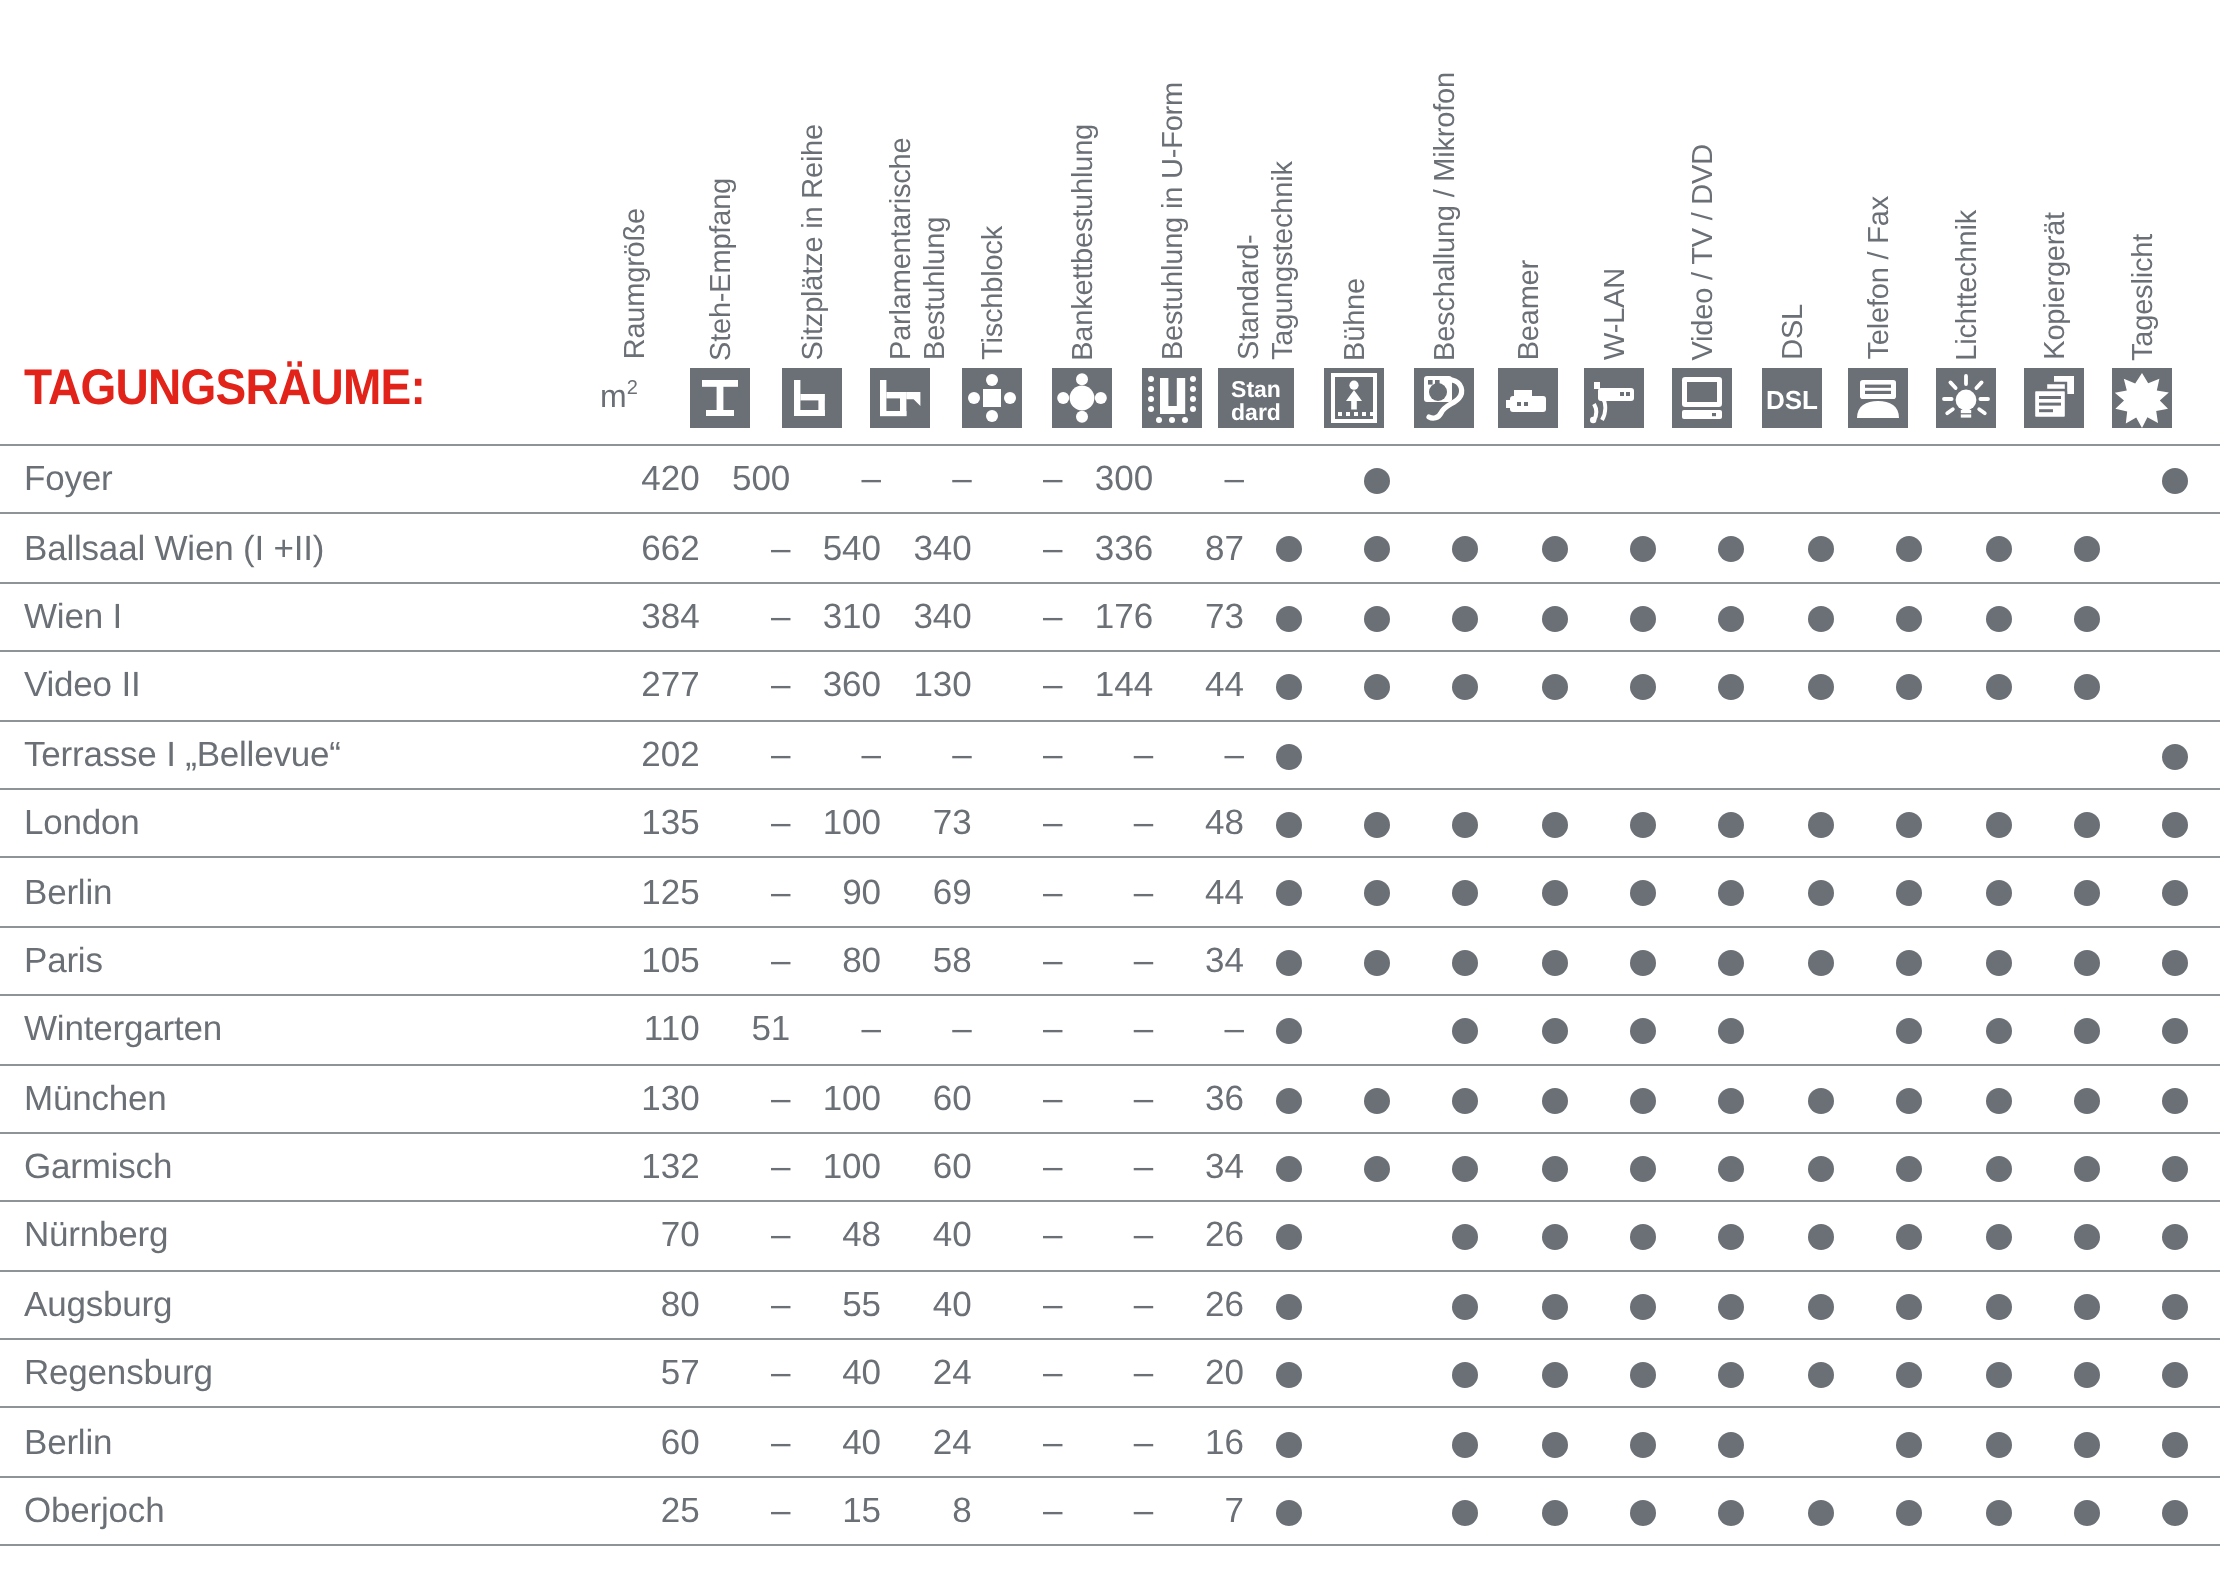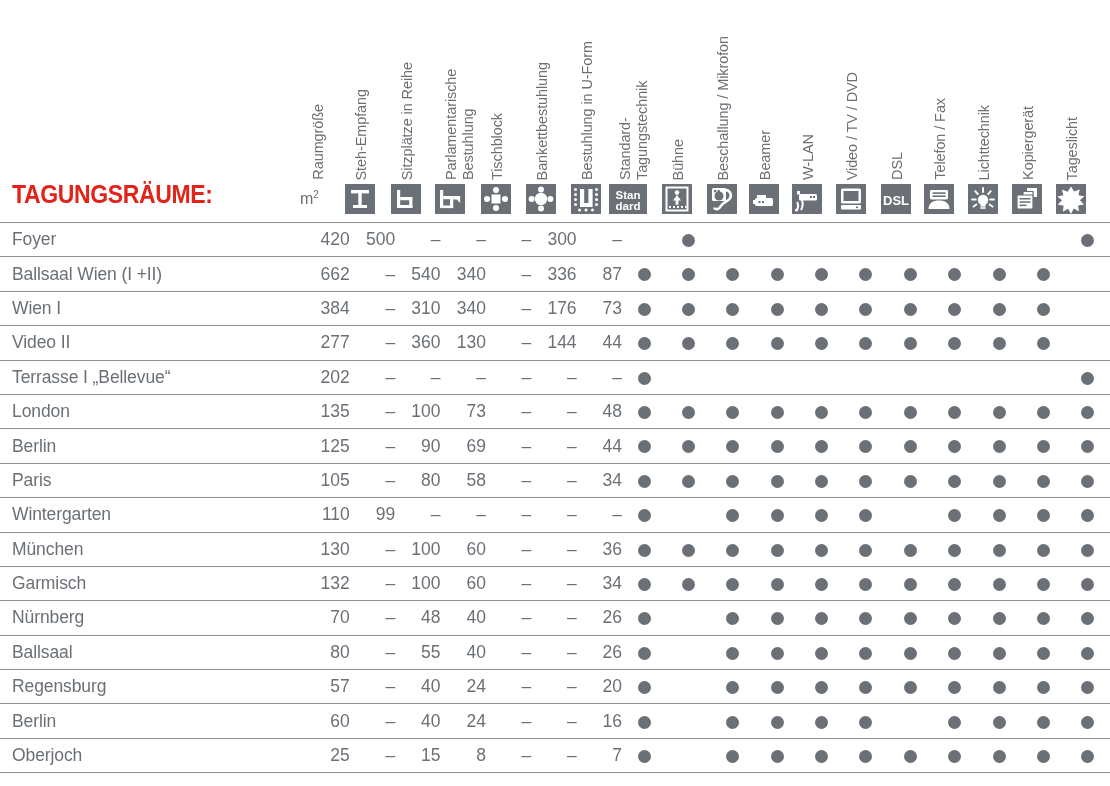--- a/index.html
+++ b/index.html
@@ -528,21 +528,21 @@
             <td class="mark" style="width: 44px;"><span class="dot"></span></td>
             <td class="mark" style="width: 44px;"><span class="dot"></span></td>
             <td class="mark" style="width: 44px;"><span class="dot"></span></td>
             <td class="mark" style="width: 44px;"><span class="dot"></span></td>
             <td class="mark" style="width: 44px;"><span class="dot"></span></td>
             <td class="mark" style="width: 44px;"><span class="dot"></span></td>
           </tr>
           <tr>
             <td class="room" style="width: 290px;">Wintergarten</td>
             <td class="num" style="width: 45px; padding-right: 0px;">110</td>
-            <td class="num" style="width: 45px; padding-right: 0px;">99</td>
+            <td class="num" style="width: 45px; padding-right: 0px;">51</td>
             <td class="num" style="width: 45px; padding-right: 0px;">–</td>
             <td class="num" style="width: 45px; padding-right: 0px;">–</td>
             <td class="num" style="width: 45px; padding-right: 0px;">–</td>
             <td class="num" style="width: 45px; padding-right: 0px;">–</td>
             <td class="num" style="width: 45px; padding-right: 0px;">–</td>
             <td class="mark" style="width: 44px;"><span class="dot"></span></td>
             <td class="mark" style="width: 44px;"><span class="dot off"></span></td>
             <td class="mark" style="width: 44px;"><span class="dot"></span></td>
             <td class="mark" style="width: 44px;"><span class="dot"></span></td>
             <td class="mark" style="width: 44px;"><span class="dot"></span></td>
@@ -610,21 +610,21 @@
             <td class="mark" style="width: 44px;"><span class="dot"></span></td>
             <td class="mark" style="width: 44px;"><span class="dot"></span></td>
             <td class="mark" style="width: 44px;"><span class="dot"></span></td>
             <td class="mark" style="width: 44px;"><span class="dot"></span></td>
             <td class="mark" style="width: 44px;"><span class="dot"></span></td>
             <td class="mark" style="width: 44px;"><span class="dot"></span></td>
             <td class="mark" style="width: 44px;"><span class="dot"></span></td>
             <td class="mark" style="width: 44px;"><span class="dot"></span></td>
           </tr>
           <tr>
-            <td class="room" style="width: 290px;">Ballsaal</td>
+            <td class="room" style="width: 290px;">Augsburg</td>
             <td class="num" style="width: 45px; padding-right: 0px;">80</td>
             <td class="num" style="width: 45px; padding-right: 0px;">–</td>
             <td class="num" style="width: 45px; padding-right: 0px;">55</td>
             <td class="num" style="width: 45px; padding-right: 0px;">40</td>
             <td class="num" style="width: 45px; padding-right: 0px;">–</td>
             <td class="num" style="width: 45px; padding-right: 0px;">–</td>
             <td class="num" style="width: 45px; padding-right: 0px;">26</td>
             <td class="mark" style="width: 44px;"><span class="dot"></span></td>
             <td class="mark" style="width: 44px;"><span class="dot off"></span></td>
             <td class="mark" style="width: 44px;"><span class="dot"></span></td>

